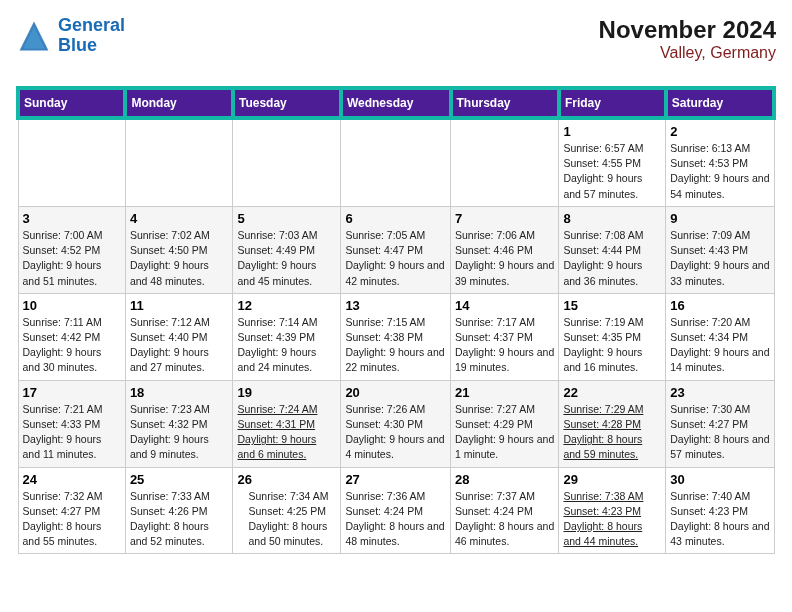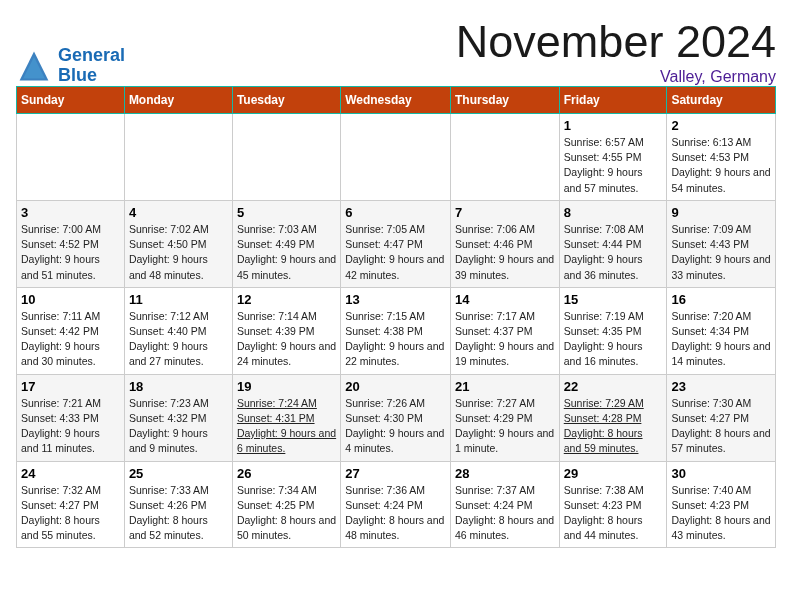--- a/index.html
+++ b/index.html
@@ -6,22 +6,22 @@
     body {
       font-family: Arial, sans-serif;
       background: #fff;
       width: 792px;
       min-height: 612px;
       padding: 16px;
     }
     .header {
       display: flex;
       justify-content: space-between;
-      align-items: flex-end;
-      margin-bottom: 0;
+      align-items: flex-start;
+      margin-bottom: 24px;
     }
     .logo {
       display: flex;
       align-items: center;
       gap: 6px;
     }
     .logo-text {
       font-size: 18px;
       font-weight: bold;
       color: #1a1a1a;
@@ -31,41 +31,41 @@
       color: #1a6bb5;
     }
     .logo-icon {
       width: 36px;
       height: 36px;
     }
     .title-block {
       text-align: right;
     }
     .month-title {
-      font-size: 45px;
-      font-weight: normal;
+      font-size: 24px;
+      font-weight: bold;
       color: #1a1a1a;
     }
     .subtitle {
       font-size: 16px;
-      color: #4c1d95;
+      color: #7f1d1d;
     }
     table {
       width: 100%;
       border-collapse: collapse;
       font-size: 11px;
     }
     thead tr th {
-      background-color: #c2410c;
+      background-color: #4c1d95;
       color: #fff;
       padding: 6px 4px;
       text-align: left;
       font-size: 12px;
       font-weight: bold;
-      border: 1px solid #14b8a6;
+      border: 4px solid #14b8a6;
     }
     tbody tr td {
       border: 1px solid #ccc;
       vertical-align: top;
       padding: 4px;
       width: 113px;
       min-height: 80px;
       background: #fff;
     }
     tbody tr:nth-child(even) td {
@@ -277,39 +277,39 @@
 Daylight: 8 hours and 55 minutes.</div>
         </td>
         <td>
           <div class="day-num">25</div>
           <div class="day-info" style="white-space: pre-line;">Sunrise: 7:33 AM
 Sunset: 4:26 PM
 Daylight: 8 hours and 52 minutes.</div>
         </td>
         <td>
           <div class="day-num">26</div>
-          <div class="day-info" style="white-space: pre-line;">Sunrise: 7:34 AM
+          <div class="day-info" style="white-space: pre-line; margin-left: 11px;">Sunrise: 7:34 AM
 Sunset: 4:25 PM
 Daylight: 8 hours and 50 minutes.</div>
         </td>
         <td>
           <div class="day-num">27</div>
           <div class="day-info" style="white-space: pre-line;">Sunrise: 7:36 AM
 Sunset: 4:24 PM
 Daylight: 8 hours and 48 minutes.</div>
         </td>
         <td>
           <div class="day-num">28</div>
           <div class="day-info" style="white-space: pre-line;">Sunrise: 7:37 AM
 Sunset: 4:24 PM
 Daylight: 8 hours and 46 minutes.</div>
         </td>
         <td>
           <div class="day-num">29</div>
-          <div class="day-info" style="white-space: pre-line;">Sunrise: 7:38 AM
+          <div class="day-info" style="white-space: pre-line; text-decoration: underline;">Sunrise: 7:38 AM
 Sunset: 4:23 PM
 Daylight: 8 hours and 44 minutes.</div>
         </td>
         <td>
           <div class="day-num">30</div>
           <div class="day-info" style="white-space: pre-line;">Sunrise: 7:40 AM
 Sunset: 4:23 PM
 Daylight: 8 hours and 43 minutes.</div>
         </td>
       </tr>

